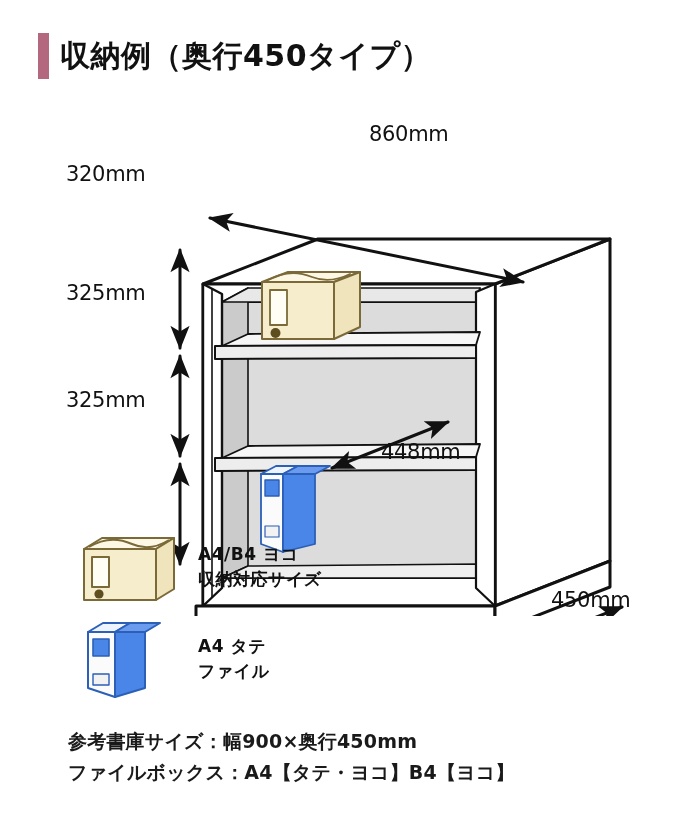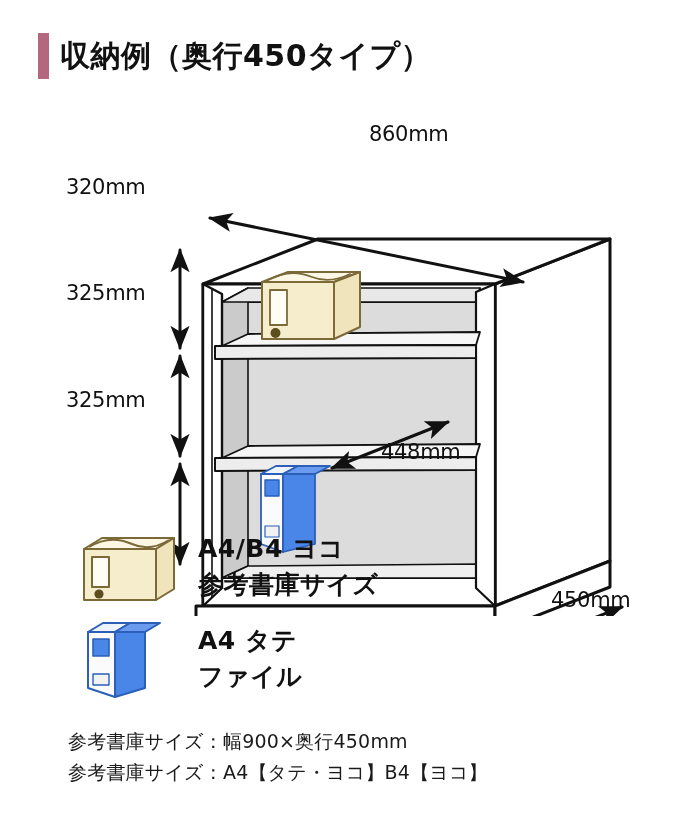--- a/index.html
+++ b/index.html
@@ -58,21 +58,21 @@
 
   
   .dim-label {
     position: absolute;
     font-size: 21px;
     font-family: "DejaVu Sans", "Liberation Sans", sans-serif;
     color: #111111;
     white-space: nowrap;
     letter-spacing: -0.3px;
   }
-  #dim-h1 { left: 66px;  top: 175px; }
+  #dim-h1 { left: 66px;  top: 162px; }
   #dim-h2 { left: 66px;  top: 281px; }
   #dim-h3 { left: 66px;  top: 388px; }
   #dim-width  { left: 369px; top: 122px; }
   #dim-depth-inner { left: 381px; top: 440px; }
   #dim-depth  { left: 551px; top: 588px; }
 
   
   #legend {
     position: absolute;
     left: 0;
@@ -91,39 +91,39 @@
     width: 104px;
     height: 78px;
     flex: 0 0 auto;
   }
   #legend-row-1 .legend-icon {
     width: 104px;
     height: 82px;
   }
   .legend-text {
     margin-left: 16px;
-    font-size: 25px;
+    font-size: 17px;
     font-weight: bold;
     line-height: 1.45;
     color: #111111;
     font-family: "DejaVu Sans", "Liberation Sans", sans-serif;
     letter-spacing: 0.5px;
   }
   .legend-text .l2 { display: block; }
 
   
   #footer {
     position: absolute;
     left: 68px;
     top: 726px;
     width: 620px;
   }
   .footer-line {
     font-size: 19px;
-    font-weight: normal;
+    font-weight: bold;
     line-height: 1.62;
     color: #1a1a1a;
     font-family: "DejaVu Sans", "Liberation Sans", sans-serif;
     white-space: nowrap;
     letter-spacing: 0.2px;
   }
 </style>
 </head>
 <body>
 
@@ -223,21 +223,21 @@
         <path d="M6,21 L24,10 L96,10 L78,21 Z" fill="#fdf8e6"></path>
         <path d="M11,19 Q32,6 54,16 Q72,24 91,12" fill="none" stroke-width="2"></path>
         <path d="M6,21 L78,21 L78,72 L6,72 Z" fill="#f6edcd"></path>
         <path d="M78,21 L96,10 L96,61 L78,72 Z" fill="#efe4bb"></path>
         <rect x="14" y="29" width="17" height="30" fill="#fffdf4" stroke-width="2"></rect>
         <circle cx="21" cy="66" r="4.6" fill="#5e4d1e" stroke="none"></circle>
       </g>
     </svg>
     <div class="legend-text">
       <span class="l1">A4/B4 ヨコ</span>
-      <span class="l2">参考書庫サイズ</span>
+      <span class="l2">収納対応サイズ</span>
     </div>
   </div>
 
   <div class="legend-row" id="legend-row-1">
     <svg class="legend-icon" viewBox="0 0 104 82" xmlns="http://www.w3.org/2000/svg">
       <g stroke="#2b5fb8" stroke-width="2" stroke-linejoin="round">
         <path d="M10,14 L25,5 L52,5 L37,14 Z" fill="#eef4fd"></path>
         <path d="M37,14 L52,5 L82,5 L67,14 Z" fill="#6a9bef"></path>
         <path d="M10,14 L37,14 L37,79 L10,70 Z" fill="#fbfbfb"></path>
         <path d="M37,14 L67,14 L67,70 L37,79 Z" fill="#4a86e8"></path>
@@ -248,14 +248,14 @@
     <div class="legend-text">
       <span class="l1">A4 タテ</span>
       <span class="l2">ファイル</span>
     </div>
   </div>
 
 </div>
 
 <div id="footer">
   <div class="footer-line">参考書庫サイズ：幅900×奥行450mm</div>
-  <div class="footer-line">参考書庫サイズ：A4【タテ・ヨコ】B4【ヨコ】</div>
+  <div class="footer-line">ファイルボックス：A4【タテ・ヨコ】B4【ヨコ】</div>
 </div>
 
 </body></html>

